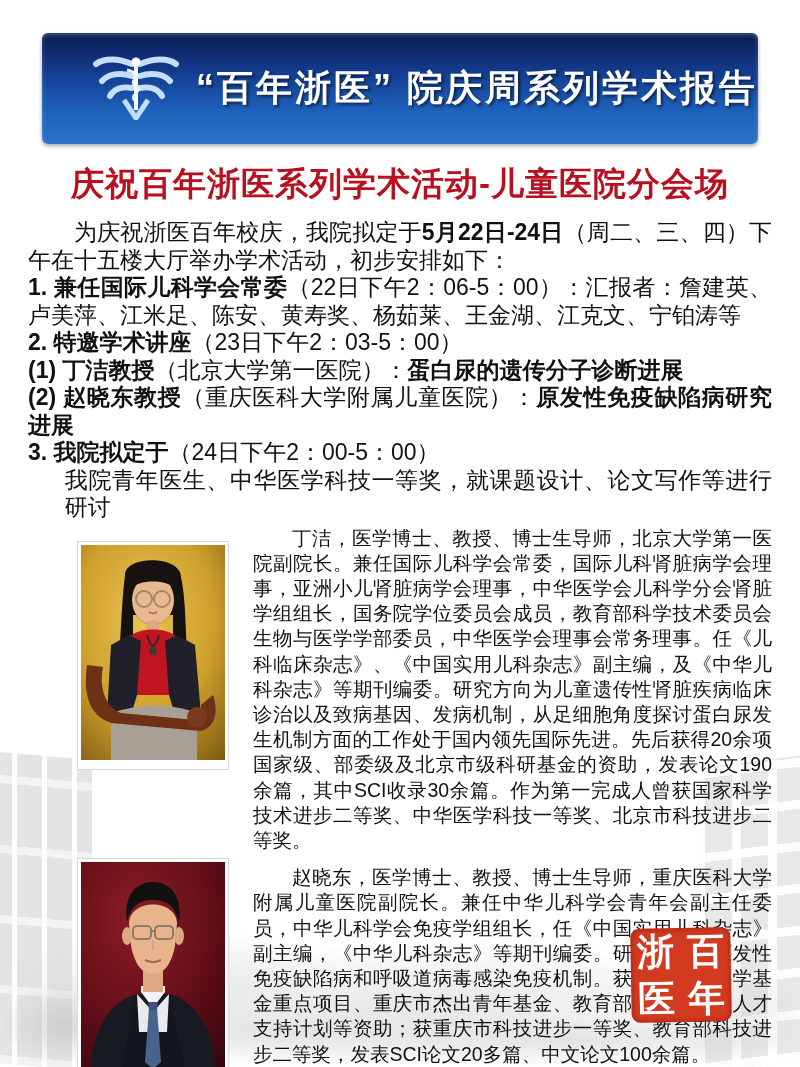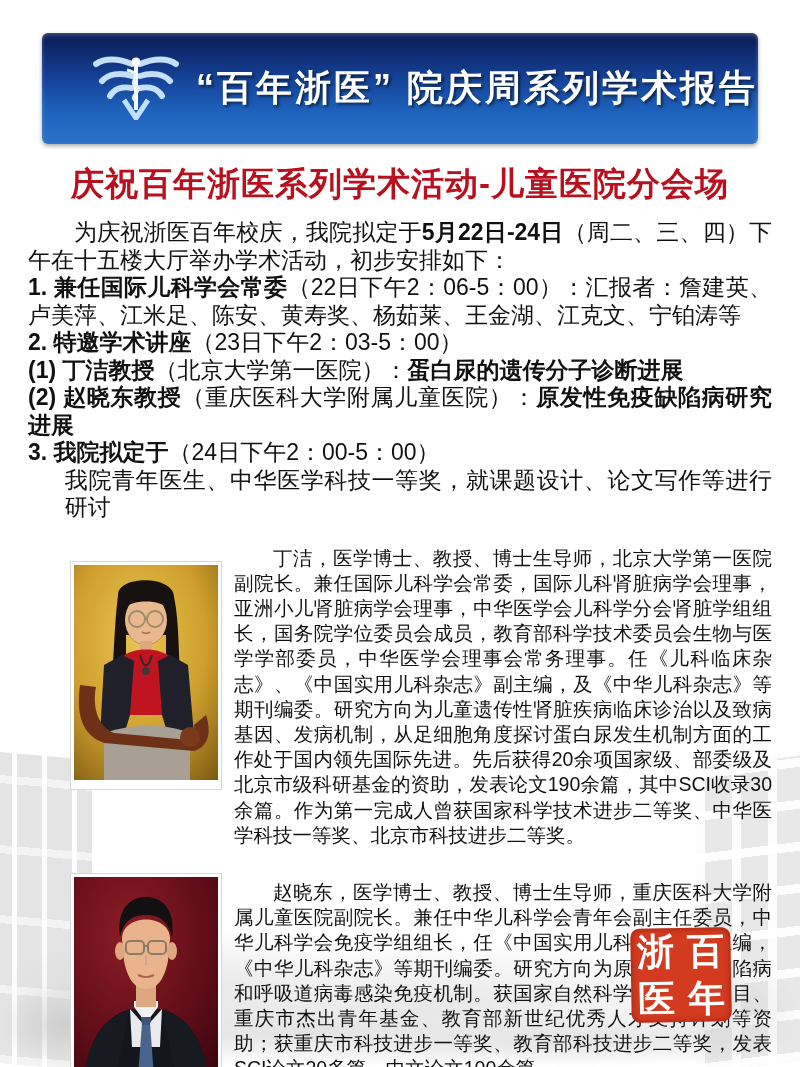--- a/index.html
+++ b/index.html
@@ -69,21 +69,21 @@
     position:relative;z-index:1;
     margin:12px 28px 0 28px;width:744px;
     font-size:23px;line-height:27.5px;
     text-align:justify;
   }
   .schedule p{margin:0;}
   .indent2{text-indent:2em;}
   .b{font-weight:bold;}
   .note{padding-left:1.6em;}
   
-  .bio{position:relative;z-index:1;display:flex;margin:24px 28px 0 0;padding-left:21px;}
+  .bio{position:relative;z-index:1;display:flex;margin:4px 28px 0 0;padding-left:28px;gap:12px;}
   .photo-wrap{
     flex:none;background:#ffffff;padding:3px;
     box-shadow:0 0 0 1px #d8d8d8;
     margin-right:13px;
   }
   .bio1 .photo-wrap{margin-left:50px;margin-top:16px;height:221px;}
   .bio2 .photo-wrap{margin-left:50px;margin-top:2px;height:213px;}
   .bio-text{
     font-size:19.5px;line-height:25.2px;
     text-indent:2em;text-align:justify;margin:0;

